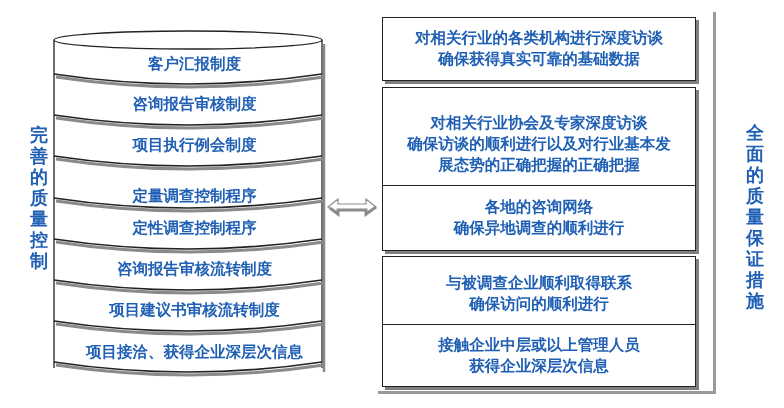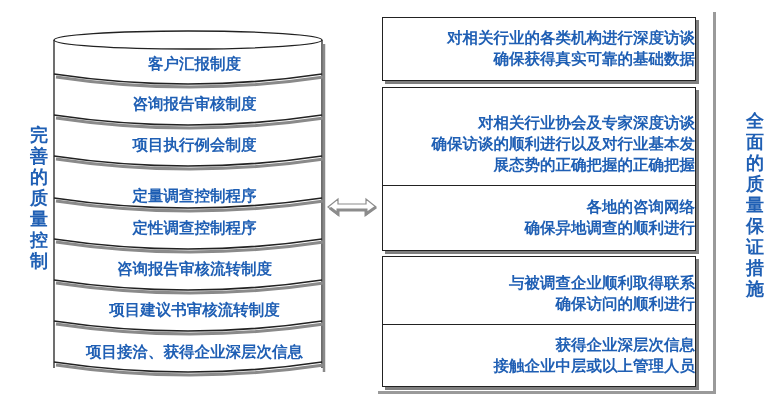--- a/index.html
+++ b/index.html
@@ -3,37 +3,37 @@
 <meta charset="utf-8">
 <style>
   html, body { margin: 0; padding: 0; background: #ffffff; }
   body { width: 784px; height: 408px; position: relative; overflow: hidden;
          font-family: "DejaVu Sans", "Liberation Sans", sans-serif; }
 
   
   .vlabel { position: absolute; width: 22px; font-size: 18px; line-height: 21px;
             text-align: center; word-break: break-all; color: #1f5fb4; font-weight: bold; }
   #left-label { left: 28px; top: 124px; }
-  #right-label { left: 744px; top: 110px; }
+  #right-label { left: 744px; top: 122px; }
 
   
   #stack { position: absolute; left: 0; top: 0; width: 784px; height: 408px; }
   .layer-text { position: absolute; left: 54px; width: 281px; text-align: center;
                 font-size: 15.5px; color: #1f5fb4; font-weight: bold; white-space: nowrap; }
 
   
   #arrow { position: absolute; left: 326px; top: 196px; width: 52px; height: 22px; }
 
   
   #frame { position: absolute; left: 378px; top: 12px; width: 338px; height: 382px;
            border-right: 3px solid #9a9a9a; border-bottom: 3px solid #9a9a9a; box-sizing: border-box; }
 
   .box { position: absolute; left: 382px; width: 314px; border: 1.5px solid #222;
          background: #fff; box-shadow: 3px 3px 0 #7f7f7f; box-sizing: border-box;
-         display: flex; flex-direction: column; justify-content: center; align-items: flex-end;
+         display: flex; flex-direction: column; justify-content: center; align-items: center;
          text-align: center; font-size: 15.5px; line-height: 21px; color: #1f5fb4; font-weight: bold; }
   .box span { display: block; white-space: nowrap; }
 </style>
 </head>
 <body>
 
 <div id="left-label" class="vlabel">完善的质量控制</div>
 <div id="right-label" class="vlabel">全面的质量保证措施</div>
 
 <svg id="stack" viewBox="0 0 784 408">
@@ -88,15 +88,15 @@
 </div>
 <div class="box" style="top:185px;height:66px;">
   <span>各地的咨询网络</span>
   <span>确保异地调查的顺利进行</span>
 </div>
 <div class="box" style="top:256px;height:76px;">
   <span>与被调查企业顺利取得联系</span>
   <span>确保访问的顺利进行</span>
 </div>
 <div class="box" style="top:324px;height:63px;">
+  <span>接触企业中层或以上管理人员</span>
   <span>获得企业深层次信息</span>
-  <span>接触企业中层或以上管理人员</span>
 </div>
 
 </body></html>

